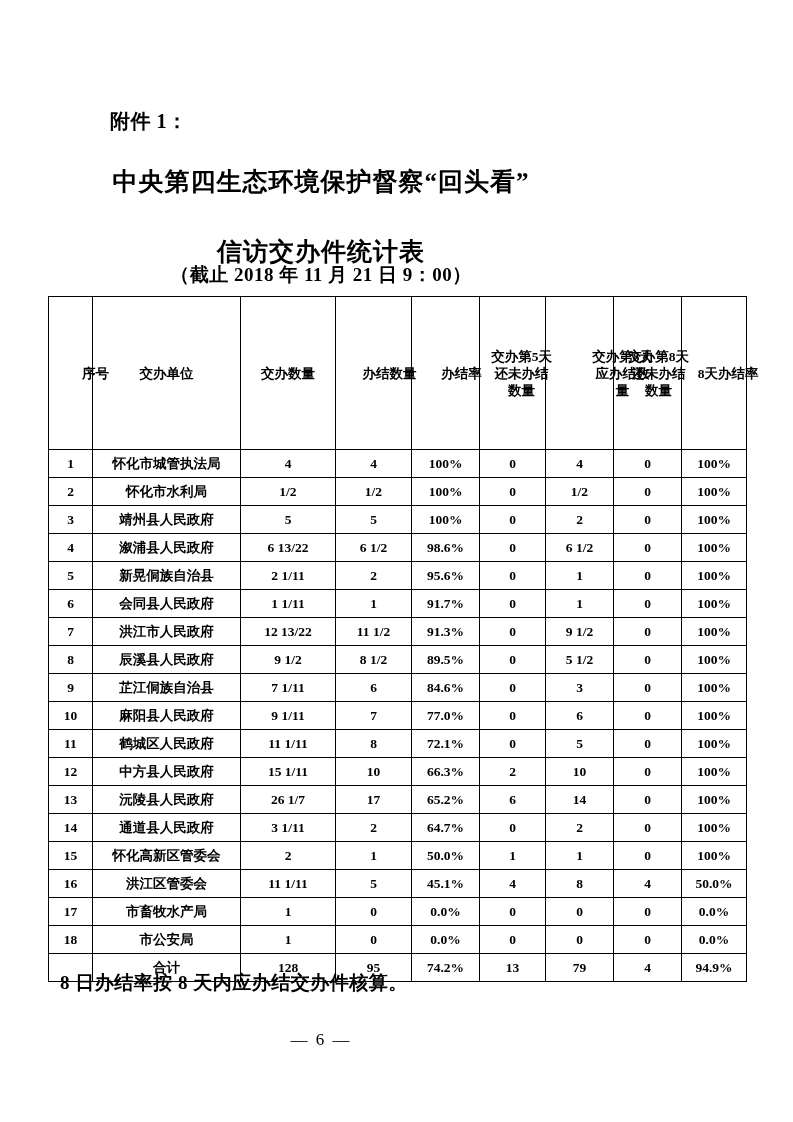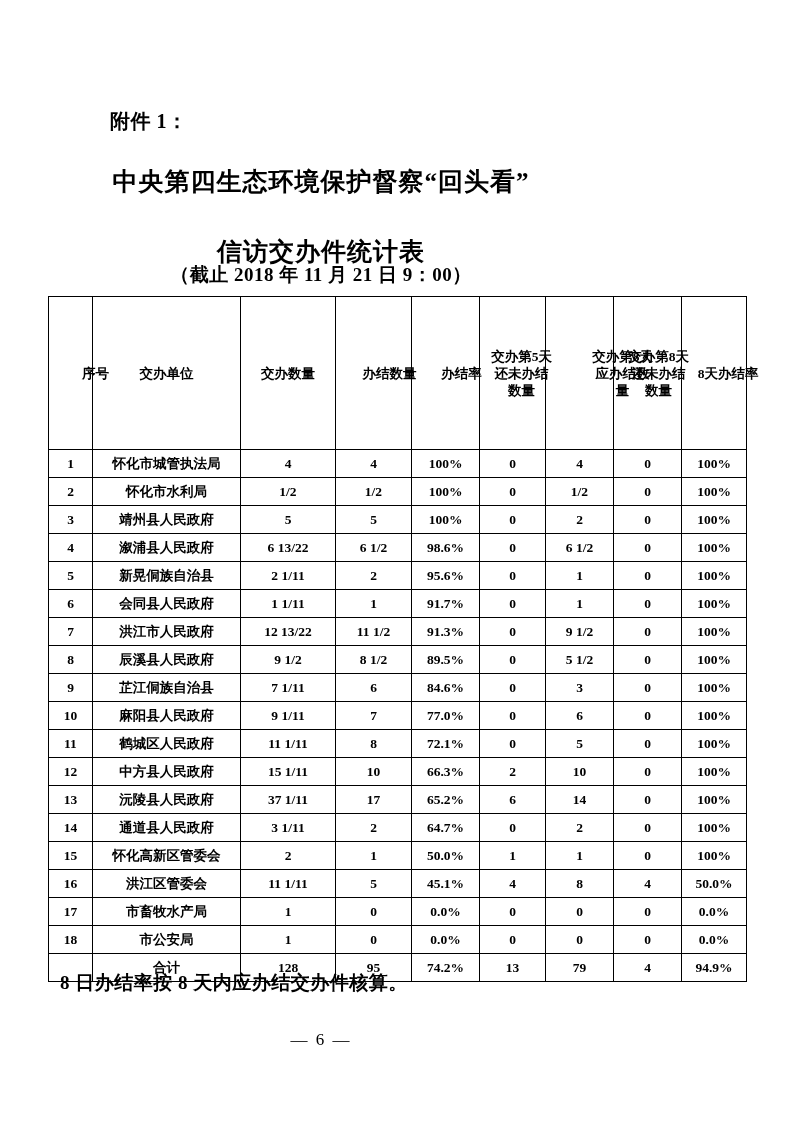--- a/index.html
+++ b/index.html
@@ -300,21 +300,21 @@
         <td>10</td>
         <td>66.3%</td>
         <td>2</td>
         <td>10</td>
         <td>0</td>
         <td>100%</td>
       </tr>
       <tr>
         <td>13</td>
         <td class="cell-unit">沅陵县人民政府</td>
-        <td>37  1/11</td>
+        <td>26  1/7</td>
         <td>17</td>
         <td>65.2%</td>
         <td>6</td>
         <td>14</td>
         <td>0</td>
         <td>100%</td>
       </tr>
       <tr>
         <td>14</td>
         <td class="cell-unit">通道县人民政府</td>

